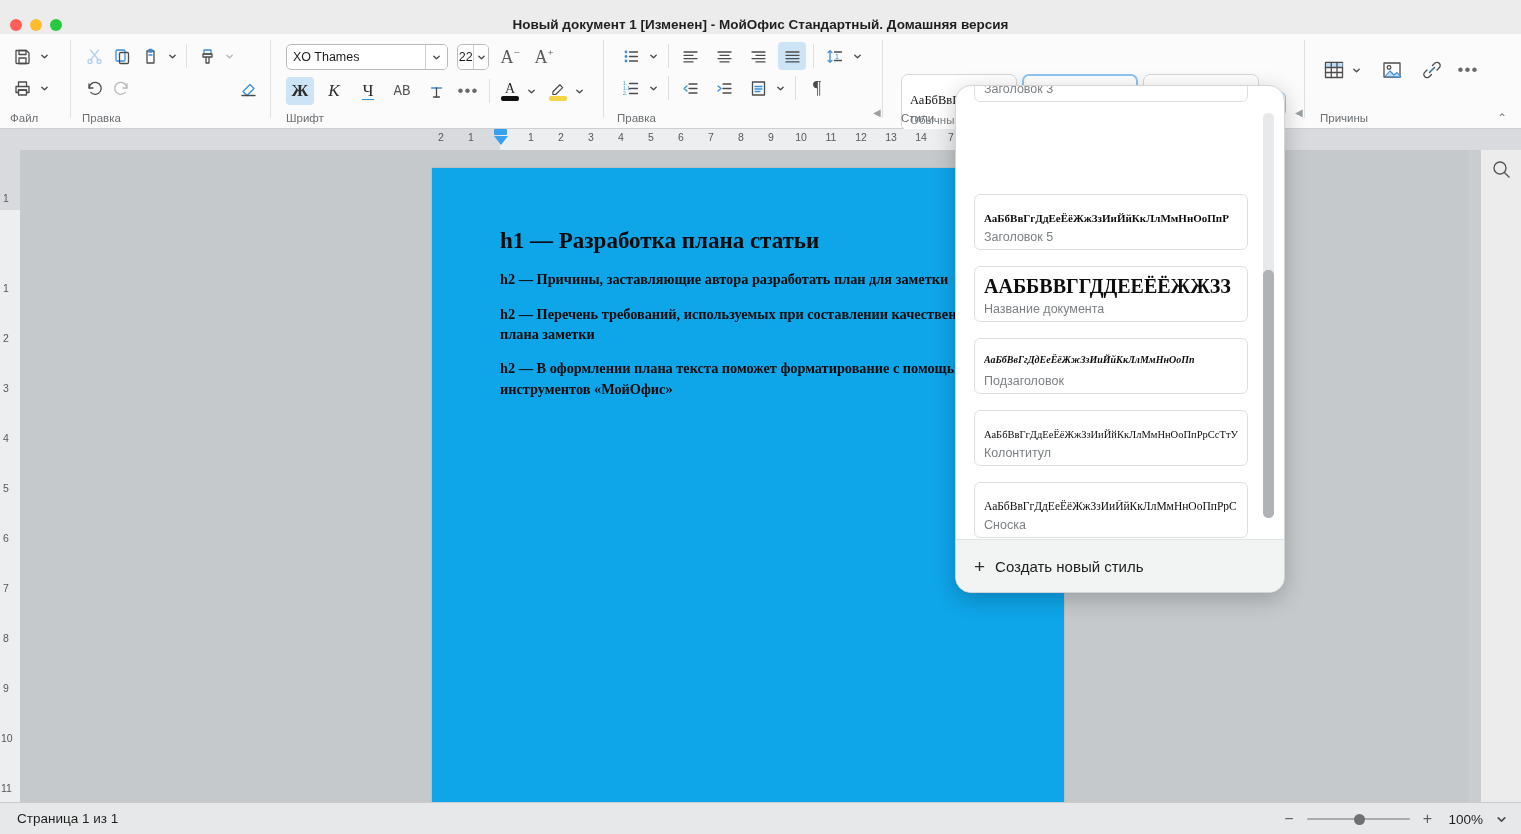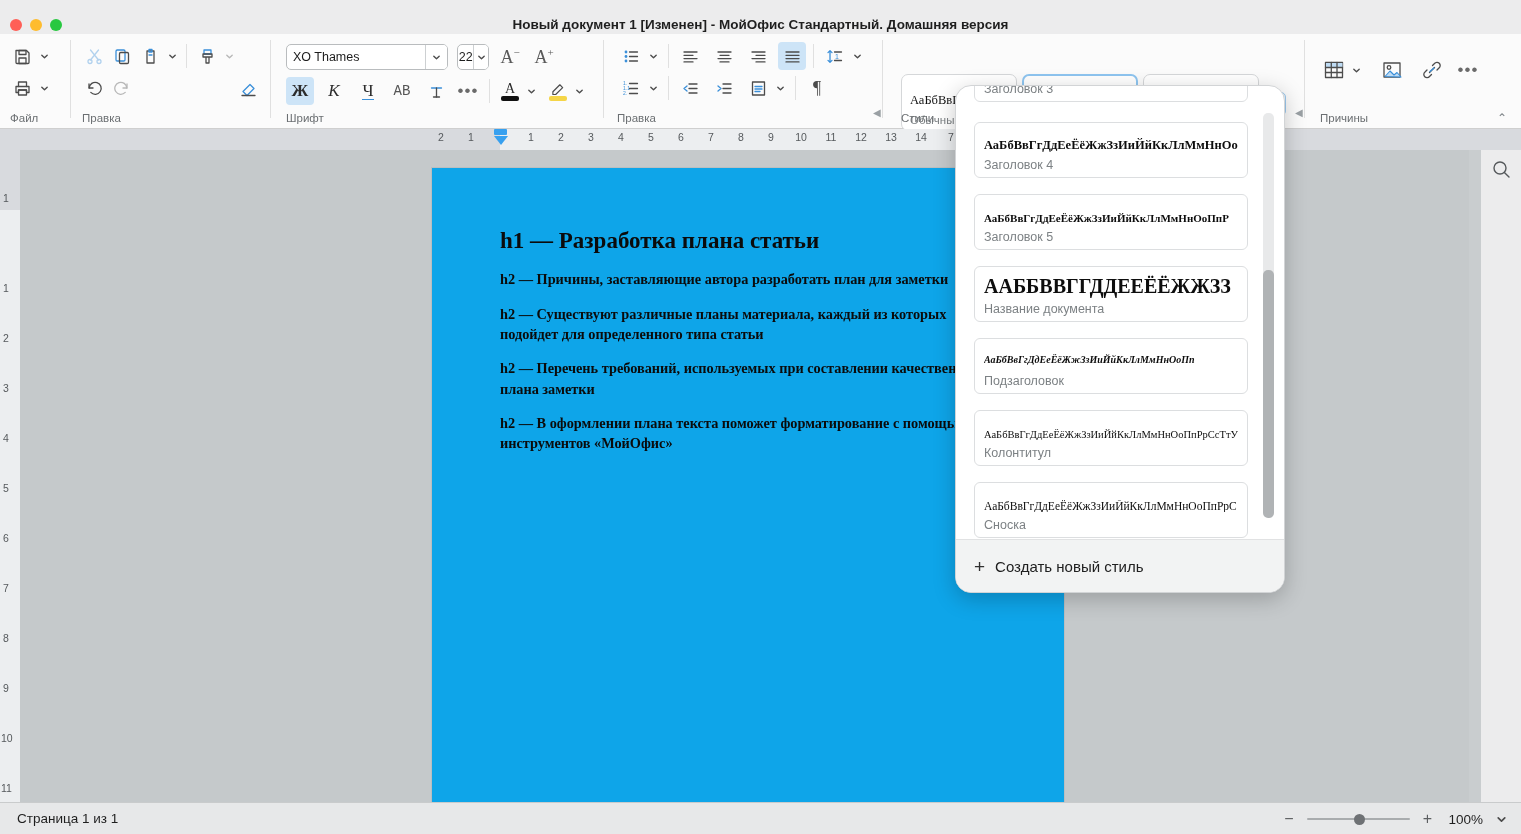--- a/index.html
+++ b/index.html
@@ -648,21 +648,20 @@
     <div class="num" style="top:538px;">9</div>
     <div class="num" style="top:588px;left:1px;">10</div>
     <div class="num" style="top:638px;left:1px;">11</div>
   </div>
 
   <div class="canvas">
     <div class="page">
       <div class="doc">
         <h1>h1 — Разработка плана статьи</h1>
         <p>h2 — Причины, заставляющие автора разработать план для заметки</p>
-        <p>h2 — Существуют различные планы материала, каждый из которых подойдет для определенного типа статьи</p>
         <p>h2 — Перечень требований, используемых при составлении качественного плана заметки</p>
         <p>h2 — В оформлении плана текста поможет форматирование с помощью инструментов «МойОфис»</p>
       </div>
     </div>
   </div>
 
   <div class="vscroll-track"></div>
 
   <div class="rightpanel">
     <div class="searchbtn">
@@ -671,24 +670,20 @@
           <path d="M13.4 13.4L18 18" stroke="#55595c" stroke-width="1.4" stroke-linecap="round"></path>
         </svg>
     </div>
   </div>
 
   <div class="dropdown">
     <div class="dd-list">
       <div class="dd-item" style="top:-40px;">
 
         <div class="nm">Заголовок 3</div>
-      </div>
-      <div class="dd-item" style="top:36px;">
-        <div class="sample" style="font-size:12.5px;font-weight:bold;">АаБбВвГгДдЕеЁёЖжЗзИиЙйКкЛлМмНнОо</div>
-        <div class="nm">Заголовок 4</div>
       </div>
       <div class="dd-item" style="top:108px;">
         <div class="sample" style="font-size:11px;font-weight:bold;top:17px;">АаБбВвГгДдЕеЁёЖжЗзИиЙйКкЛлМмНнОоПпР</div>
         <div class="nm">Заголовок 5</div>
       </div>
       <div class="dd-item" style="top:180px;">
         <div class="sample" style="font-size:20px;font-weight:bold;top:8px;">ААББВВГГДДЕЕЁЁЖЖЗЗ</div>
         <div class="nm">Название документа</div>
       </div>
       <div class="dd-item" style="top:252px;">

